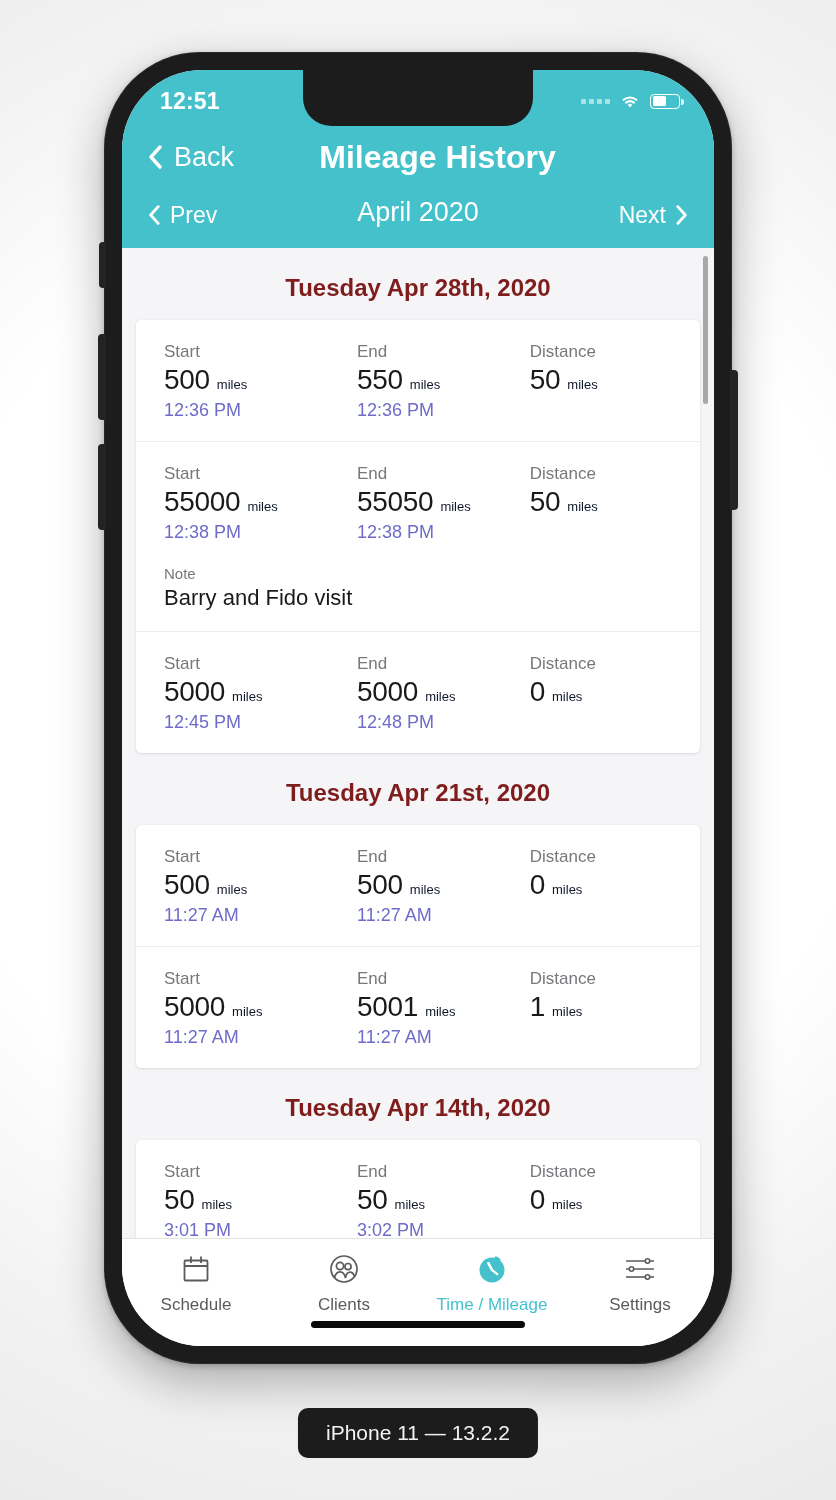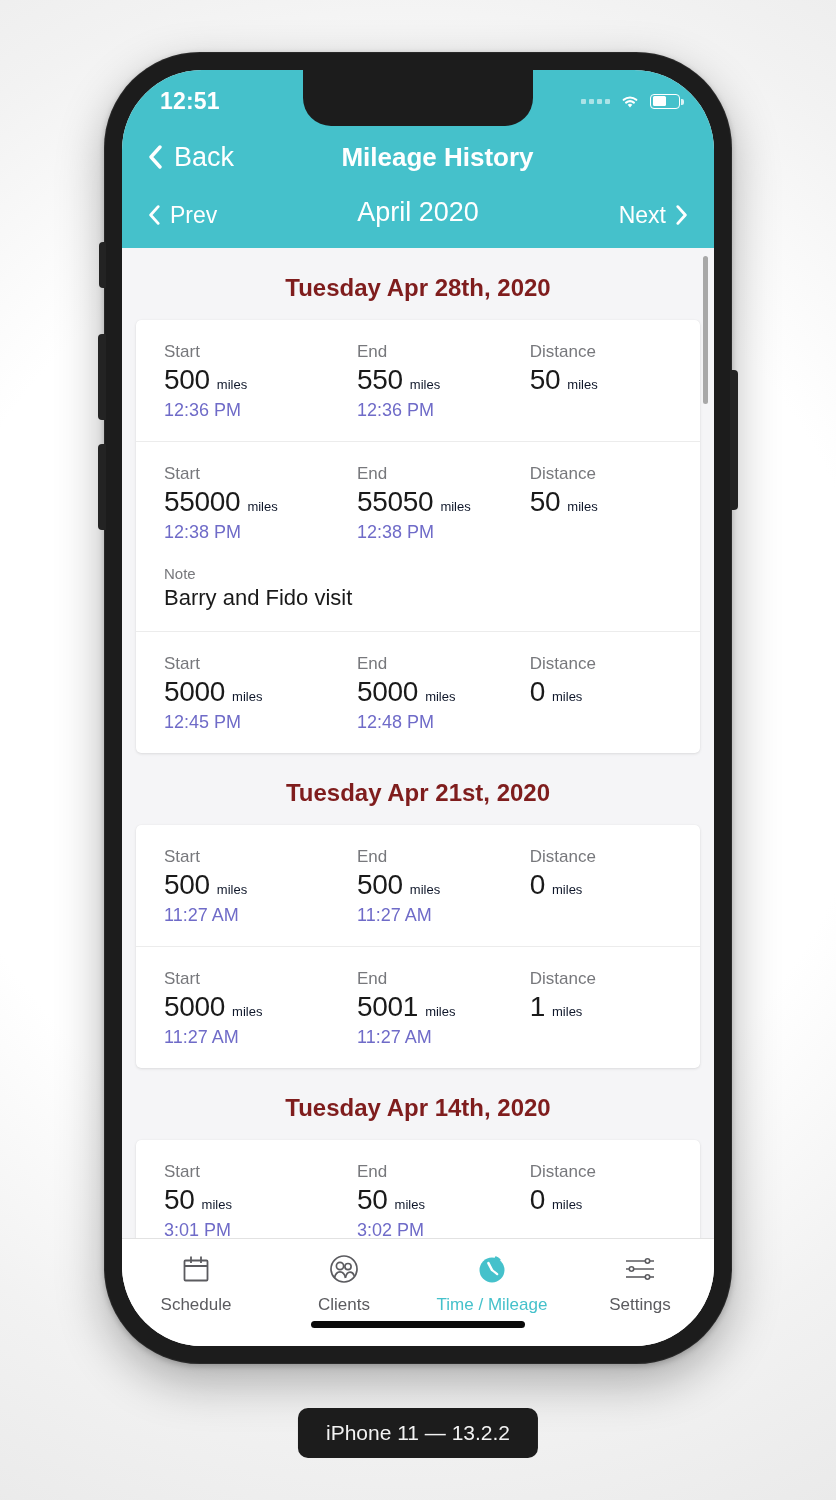--- a/index.html
+++ b/index.html
@@ -161,21 +161,21 @@
     align-items: center;
     gap: 12px;
     cursor: pointer;
   }
   .nav-back .chev { width: 14px; height: 24px; }
   .nav-back-label { font-size: 27px; font-weight: 400; }
   .nav-title {
     position: absolute;
     left: 0; right: 0;
     text-align: center;
-    font-size: 26px;
+    font-size: 32px;
     font-weight: bold;
     pointer-events: none;
     padding-left: 39px;
   }
 
   
   .month-bar {
     height: 60px;
     display: flex;
     align-items: center;

